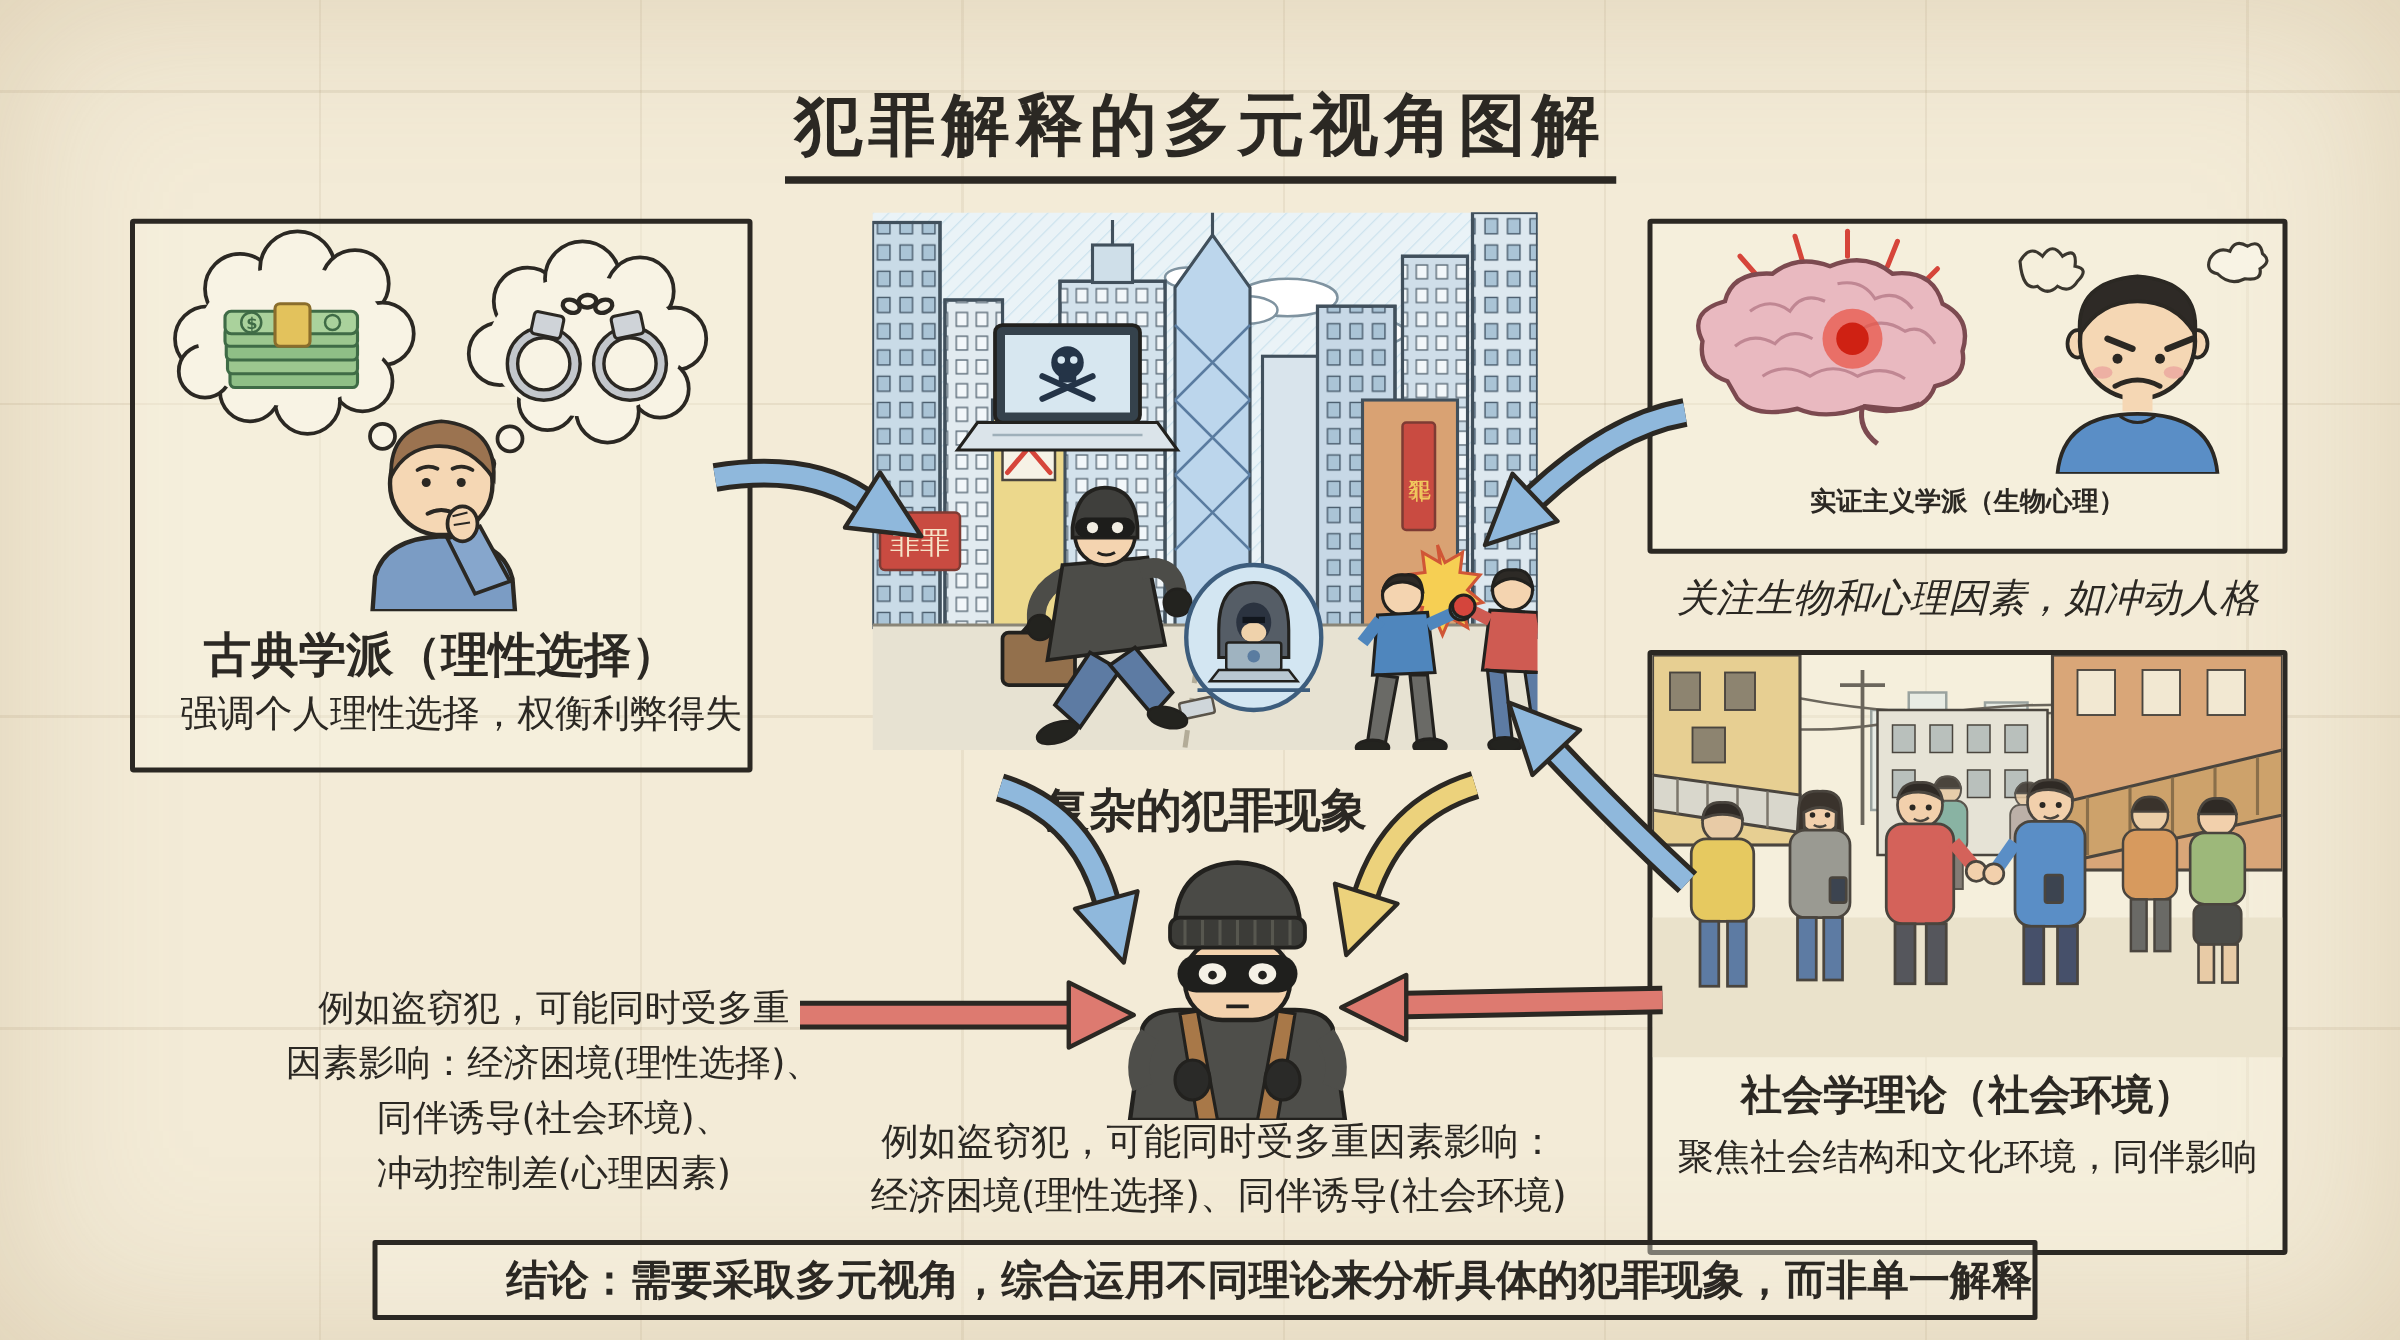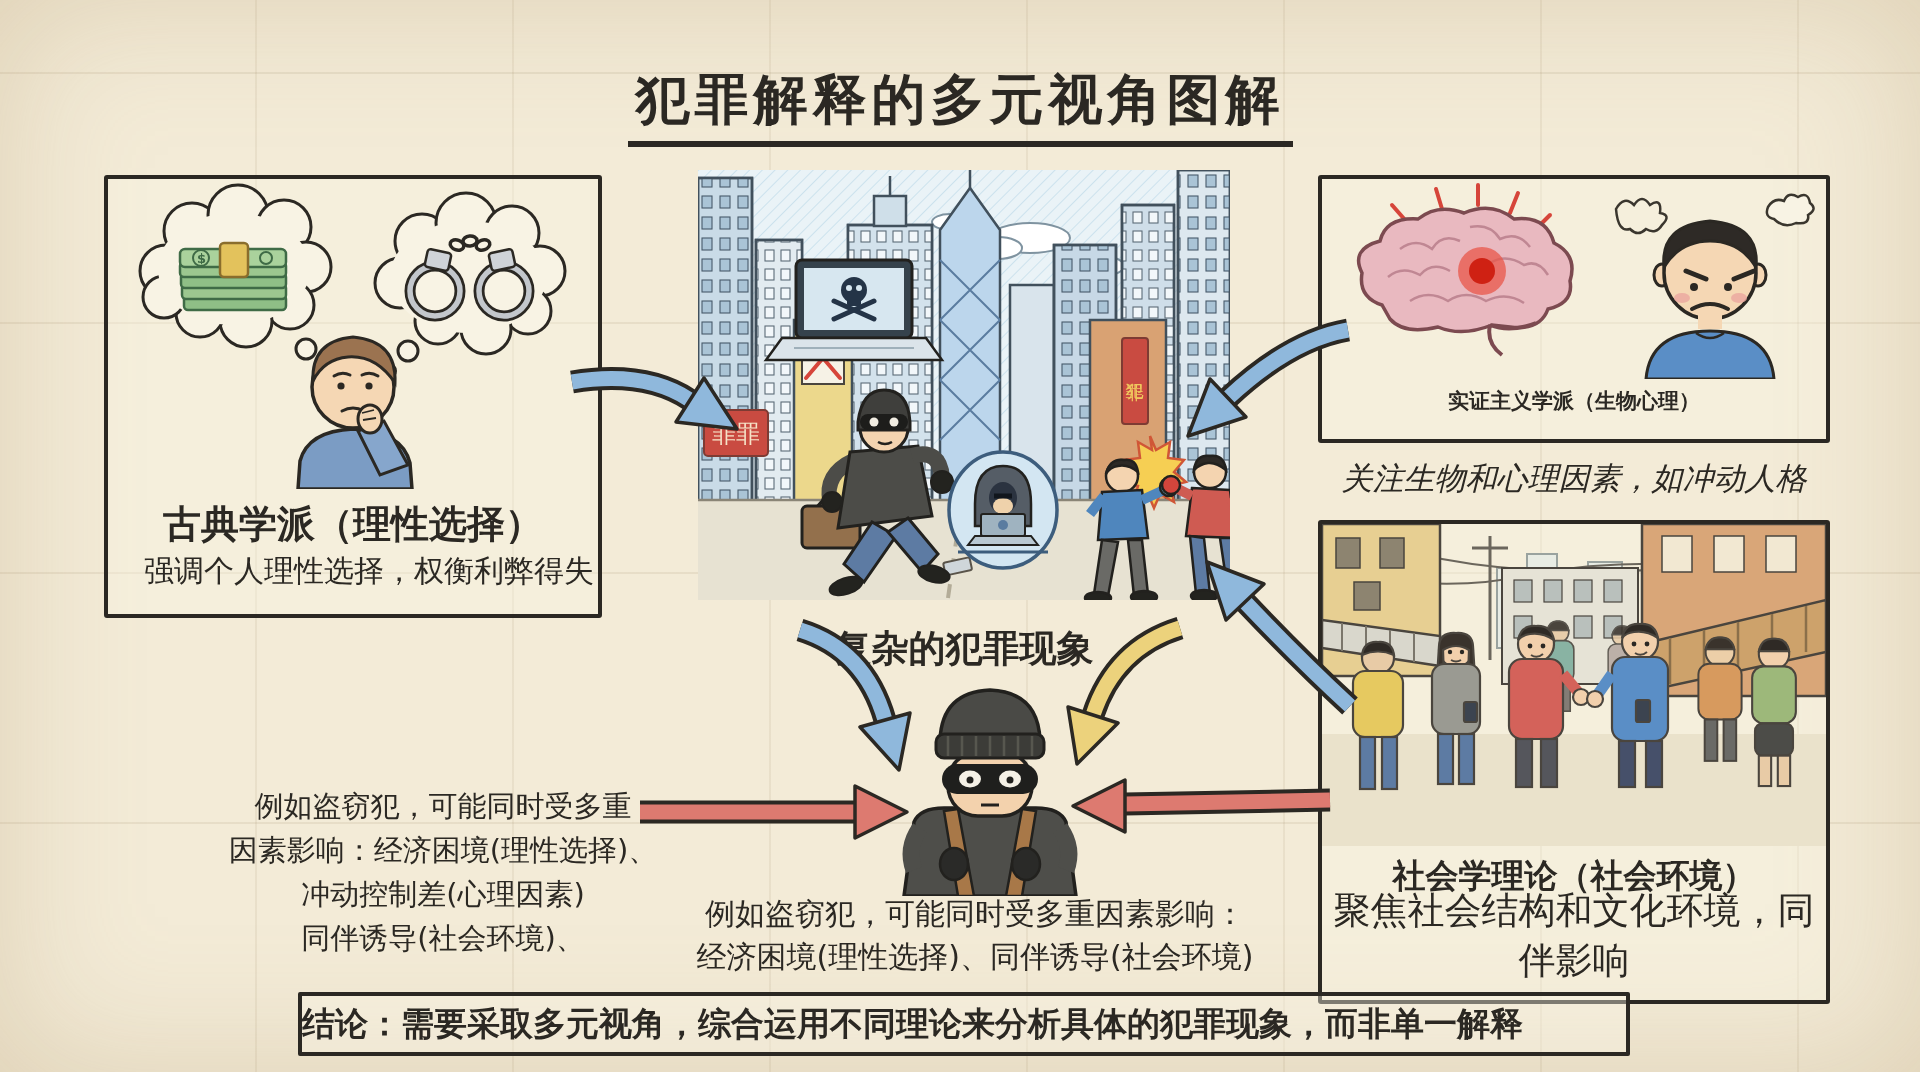--- a/index.html
+++ b/index.html
@@ -36,21 +36,21 @@
   .box-sociological{left:1318px;top:520px;width:512px;height:484px;}
   .btitle{
     position:absolute;left:0;right:0;text-align:center;
     font-weight:bold;color:var(--ink);
   }
   .bsub{position:absolute;left:0;right:0;text-align:center;color:var(--ink);}
   .box-classical .btitle{top:320px;font-size:38px;}
   .box-classical .bsub{top:372px;font-size:30px;margin-left:32px;}
   .box-positivist .btitle{top:208px;font-size:21px;}
   .box-sociological .btitle{top:330px;font-size:33px;}
-  .box-sociological .bsub{top:362px;font-size:37px;}
+  .box-sociological .bsub{top:382px;font-size:29px;}
   .positivist-sub{
     position:absolute;left:1300px;top:458px;width:548px;text-align:center;
     font-size:31px;color:var(--ink);font-style:italic;
   }
   .city{position:absolute;left:698px;top:170px;width:532px;height:430px;}
   .center-label{
     position:absolute;left:698px;top:624px;width:532px;text-align:center;
     font-size:37px;font-weight:bold;color:var(--ink);
   }
   .example-left{
@@ -58,21 +58,21 @@
     font-size:29px;line-height:44px;color:var(--ink);margin-top:28px;
   }
   .example-center{
     position:absolute;left:640px;top:892px;width:670px;text-align:center;
     font-size:30px;line-height:43px;color:var(--ink);
   }
   .thief{position:absolute;left:862px;top:678px;width:256px;height:218px;}
   .conclusion{
     position:absolute;left:298px;top:992px;width:1332px;height:64px;
     border:4px solid var(--ink);border-radius:2px;
-    display:flex;align-items:center;justify-content:flex-start;
+    display:flex;align-items:center;justify-content:flex-end;
     font-size:33px;font-weight:bold;color:var(--ink);
     background:rgba(250,245,230,.4);
   }
   .arrows{position:absolute;left:0;top:0;width:1920px;height:1072px;pointer-events:none;z-index:6;}
   .illus{position:absolute;left:0;top:0;}
   svg{display:block;}
   .shaft-out{stroke:var(--ink);stroke-width:23;fill:none;stroke-linecap:butt;}
   .shaft-blue{stroke:var(--arrow-blue);stroke-width:15;fill:none;}
   .shaft-yellow{stroke:var(--arrow-yellow);stroke-width:15;fill:none;}
   .shaft-red{stroke:var(--arrow-red);stroke-width:15;fill:none;}
@@ -475,22 +475,22 @@
         </g>
       </g>
     </svg>
     <div class="btitle">社会学理论（社会环境）</div>
     <div class="bsub">聚焦社会结构和文化环境，同伴影响</div>
   </section>
 
   <div class="example-left">
     <div>例如盗窃犯，可能同时受多重</div>
     <div>因素影响：经济困境(理性选择)、</div>
+    <div>同伴诱导(社会环境)、</div>
     <div>冲动控制差(心理因素)</div>
-    <div>同伴诱导(社会环境)、</div>
   </div>
 
   <figure class="thief">
     <svg width="256" height="218" viewBox="0 0 256 218">
       <g>
         <path d="M52,144 Q58,130 82,130 L174,130 Q198,130 204,144 L214,218 L42,218 Z" fill="#4e4e4a" stroke="#22211e" stroke-width="3.5"></path>
         <polygon points="96,131 112,218 96,218 82,133" fill="#a87848" stroke="#22211e" stroke-width="2.5"></polygon>
         <polygon points="160,131 144,218 160,218 174,133" fill="#a87848" stroke="#22211e" stroke-width="2.5"></polygon>
         <path d="M58,150 Q44,170 52,192" fill="none" stroke="#4e4e4a" stroke-width="17"></path>
         <path d="M198,150 Q212,170 204,192" fill="none" stroke="#4e4e4a" stroke-width="17"></path>

